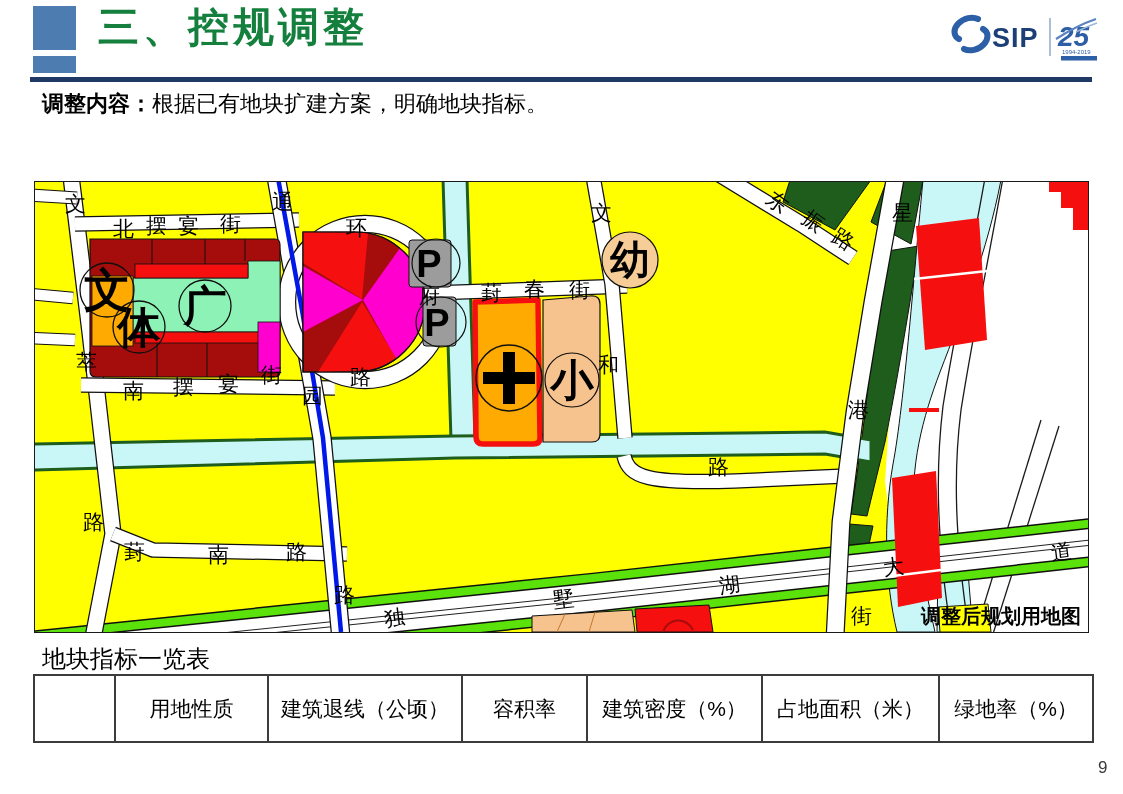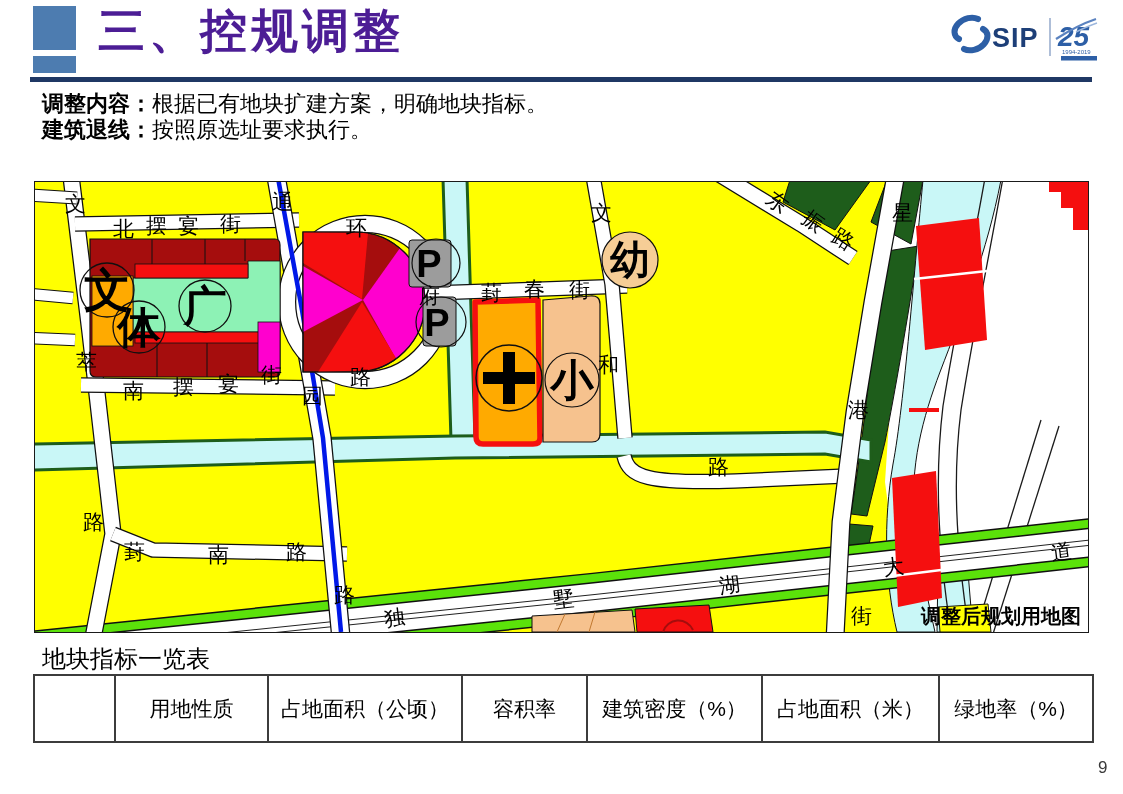--- a/index.html
+++ b/index.html
@@ -4,22 +4,22 @@
 <style>
   html,body{margin:0;padding:0;}
   body{
     width:1123px;height:794px;position:relative;overflow:hidden;
     background:#ffffff;font-family:"Liberation Sans","DejaVu Sans",sans-serif;
   }
   
   .hdr-sq1{position:absolute;left:33px;top:6px;width:43px;height:44px;background:#4d7cb0;}
   .hdr-sq2{position:absolute;left:33px;top:56px;width:43px;height:17px;background:#4d7cb0;}
   .page-title{
-    position:absolute;left:98px;top:0px;font-size:47px;font-weight:bold;
-    color:#4c1d95;letter-spacing:4px;white-space:nowrap;
+    position:absolute;left:98px;top:0px;font-size:41px;font-weight:bold;
+    color:#15803d;letter-spacing:4px;white-space:nowrap;
   }
   .hdr-line{position:absolute;left:30px;top:77px;width:1062px;height:5px;background:#1f3864;}
   .logo{position:absolute;left:948px;top:10px;width:152px;height:56px;}
   
   .intro{position:absolute;left:42px;top:91px;font-size:22px;color:#000000;line-height:26px;}
   .intro b{font-weight:bold;}
   
   .map-wrap{position:absolute;left:35px;top:182px;width:1053px;height:450px;outline:1px solid #1a1a1a;}
   .rc{stroke:#101010;fill:none;stroke-linejoin:round;stroke-linecap:butt;}
   .rf{stroke:#ffffff;fill:none;stroke-linejoin:round;stroke-linecap:butt;}
@@ -62,21 +62,20 @@
       <path d="M108,29 C122,20 136,13 148,9" stroke="#5b83c0" stroke-width="2.2" fill="none"></path>
       <path d="M128,22 C136,18 143,15 149,13" stroke="#9db7dd" stroke-width="1.4" fill="none"></path>
       <text x="114" y="44" font-size="6" fill="#2d5fa6">1994-2019</text>
       <rect x="113" y="46" width="36" height="4.5" fill="#2d5fa6"></rect>
     </g>
   </svg>
 </div>
 
 <div class="intro">
   <div><b>调整内容：</b><span>根据已有地块扩建方案，明确地块指标。</span></div>
-  <div><b>建筑退线：</b><span>按照原选址要求执行。</span></div>
 </div>
 
 <div class="map-wrap">
 <svg width="1053" height="450" viewBox="0 0 1053 450">
 
   <rect x="0" y="0" width="1053" height="450" fill="#ffff00"></rect>
   <polygon points="850,0 1053,0 1053,450 870,450 850,300 862,120" fill="#ffffff" stroke="none"></polygon>
 
   <g fill="#1e5d1b" stroke="#101010" stroke-width="1">
     <polygon points="755,-2 836,-2 800,48 748,20"></polygon>
@@ -273,21 +272,21 @@
       <col style="width:192px">
       <col style="width:125px">
     <col style="width:175px">
       <col style="width:177px">
       <col style="width:154px">
   </colgroup>
   <tbody>
       <tr class="h">
     <td></td>
     <td>用地性质</td>
-    <td>占地面积（公顷）</td>
+    <td>建筑退线（公顷）</td>
     <td>容积率</td>
     <td>建筑密度（%）</td>
     <td>占地面积（米）</td>
     <td>绿地率（%）</td>
   </tr>
 </tbody>
   </table>
 
 <div class="page-num">9</div>
 

